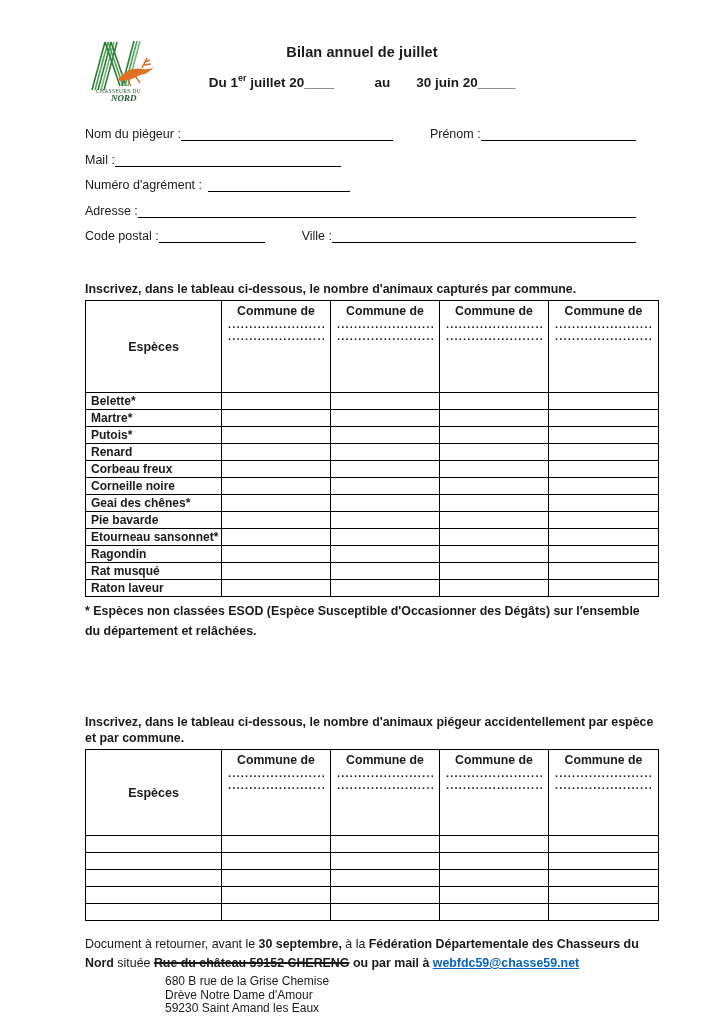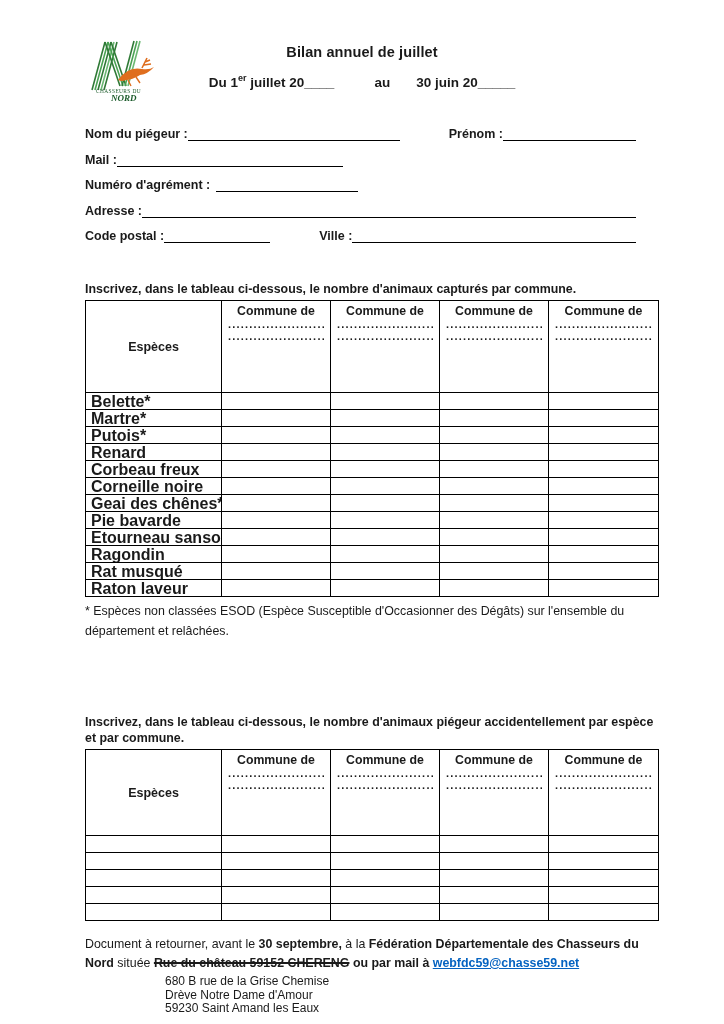--- a/index.html
+++ b/index.html
@@ -20,44 +20,44 @@
   
   .header-titles { position: absolute; left: 0; right: 0; top: 44px; text-align: center; }
   .doc-title { font-size: 14.5px; font-weight: 700; letter-spacing: .1px; }
   .doc-period { margin-top: 13px; font-size: 13.5px; font-weight: 700; }
   .doc-period sup { font-size: 9px; vertical-align: super; }
   .gap-au { display: inline-block; margin: 0 26px 0 40px; }
 
   
   .form { position: absolute; left: 85px; top: 123px; width: 551px; font-size: 12.5px; }
   .form-row { display: flex; align-items: flex-end; height: 18px; margin-bottom: 7.5px; }
-  .form-label { white-space: nowrap; font-weight: 700; }
+  .form-label { white-space: nowrap; font-weight: 400; }
   .fill-line { border-bottom: 1.4px solid #000; height: 15px; display: inline-block; }
   .w210 { width: 212px; } .w140 { width: 142px; margin-left: 6px; }
   .w225 { width: 226px; } .w105 { width: 106px; }
   .grow { flex: 1 1 auto; }
-  .ml6 { margin-left: 13px; padding-left: 36px; }
+  .ml6 { margin-left: 1px; padding-left: 36px; }
 
   
   .section1 { position: absolute; left: 85px; top: 281px; width: 575px; }
   .section2 { position: absolute; left: 85px; top: 714px; width: 575px; }
   .instruction { font-size: 12.4px; font-weight: 700; line-height: 16px; margin-bottom: 3px; }
   table.capture { border-collapse: collapse; width: 573px; table-layout: fixed; }
   table.capture td, table.capture th { border: 1.4px solid #000; }
   th.especes { font-size: 12.5px; font-weight: 700; text-align: center; vertical-align: middle; }
   th.commune { vertical-align: top; padding: 3px 6px 9px 6px; }
   .commune-inner { display: flex; flex-direction: column; justify-content: space-between; height: 100%; }
   .commune-label { font-size: 12.3px; font-weight: 700; text-align: center; }
   .dots { font-size: 11px; font-weight: 700; letter-spacing: 1.2px;
           white-space: nowrap; overflow: hidden; text-align: left; height: 12px; }
   .h92 { height: 92px; } .h88 { height: 86px; }
-  td.species-cell { font-size: 16px; font-weight: 600; padding: 0 0 0 5px;
+  td.species-cell { font-size: 12px; font-weight: 600; padding: 0 0 0 5px;
                     height: 17px; line-height: 15px; white-space: nowrap; overflow: hidden; }
   td.empty-cell { height: 17px; }
-  .note { margin-top: 4px; width: 556px; font-size: 12.4px; font-weight: 400; line-height: 20px; }
+  .note { margin-top: 4px; width: 556px; font-size: 12.4px; font-weight: 700; line-height: 20px; }
 
   
   .footer { position: absolute; left: 85px; top: 935px; width: 574px;
             font-size: 12.4px; line-height: 19px; }
   .b { font-weight: 700; }
   .strike { font-weight: 700; text-decoration: line-through; text-decoration-thickness: 1.8px; }
   .email-link { font-weight: 700; text-decoration: underline; }
   .address { margin-left: 80px; margin-top: 2px; font-size: 12px; line-height: 13.5px; font-weight: 400; }
 </style>
 </head>

